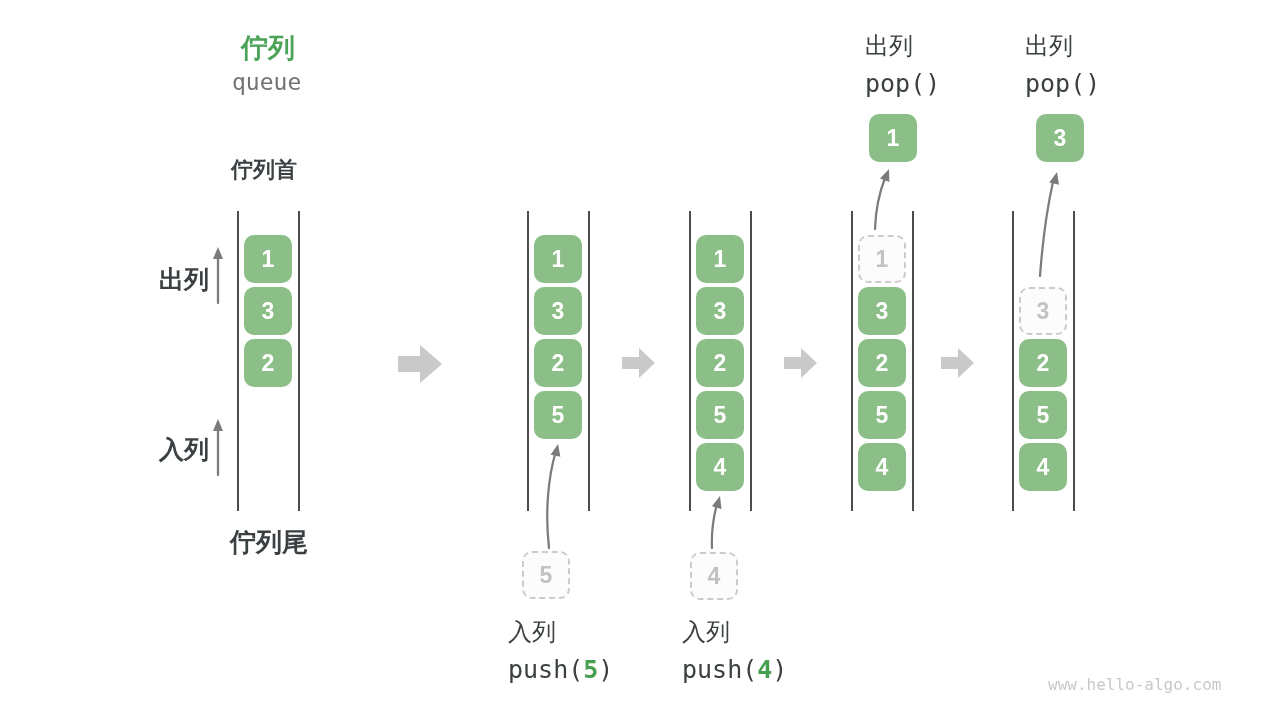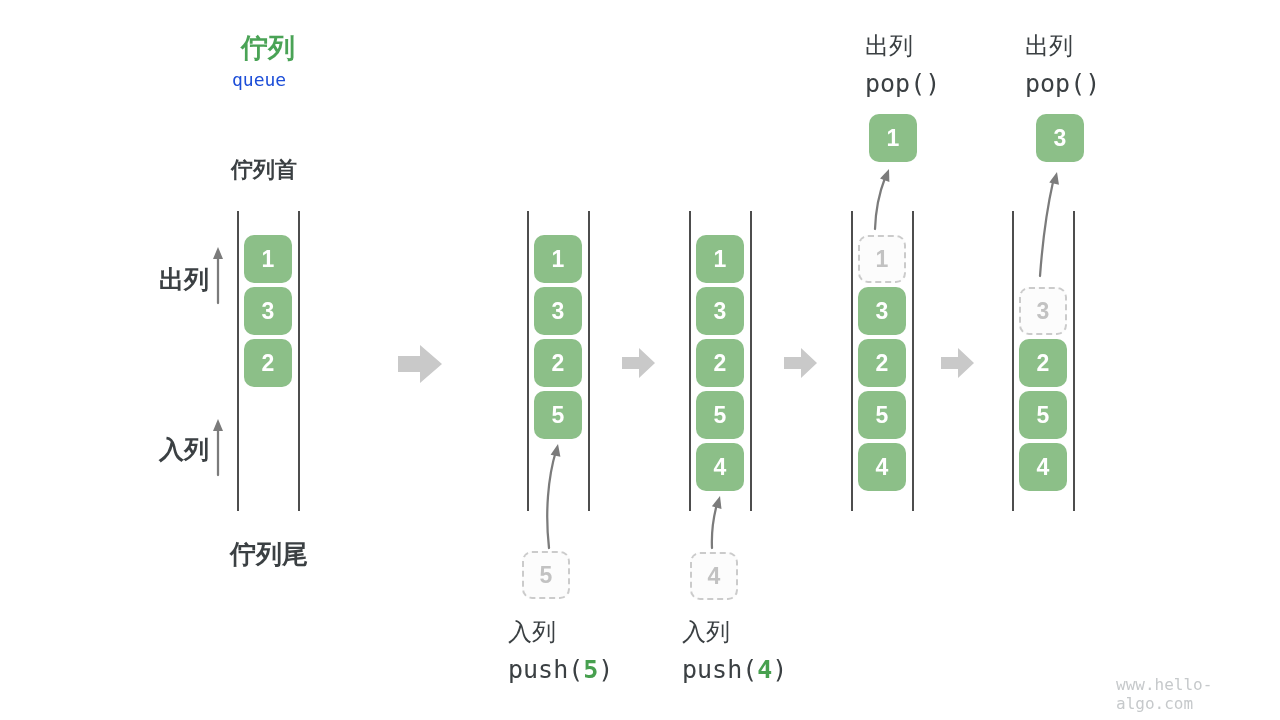--- a/index.html
+++ b/index.html
@@ -5,25 +5,25 @@
   html,body{margin:0;padding:0;background:#ffffff;}
   #stage{
     position:relative;width:1280px;height:720px;background:#ffffff;overflow:hidden;
     font-family:"Liberation Sans",sans-serif;color:#3b4043;
   }
   .abs{position:absolute;}
   .mono{font-family:"DejaVu Sans Mono","Liberation Mono",monospace;}
 
   
   .title-zh{left:241px;top:30px;font-size:27px;font-weight:bold;color:#4aa356;}
-  .title-en{left:232px;top:69px;font-size:18px;color:#1d4ed8;}
+  .title-en{left:232px;top:69px;font-size:23px;color:#737373;}
 
   
   .lbl-front{left:231px;top:155px;font-size:22px;font-weight:bold;}
-  .lbl-rear{left:230px;top:537px;font-size:26px;font-weight:bold;}
+  .lbl-rear{left:230px;top:525px;font-size:26px;font-weight:bold;}
   .lbl-deq{left:159px;top:263px;font-size:25px;font-weight:bold;}
   .lbl-enq{left:159px;top:433px;font-size:25px;font-weight:bold;}
 
   
   .qcol{position:absolute;top:211px;width:63px;height:300px;}
   .wall{position:absolute;top:0;width:2px;height:100%;background:#4d4d4d;}
   .wall.l{left:0;} .wall.r{right:0;}
   .c1{left:237px;} .c2{left:527px;} .c3{left:689px;} .c4{left:851px;} .c5{left:1012px;}
 
   .cell{
@@ -58,21 +58,21 @@
 
   
   .oplabel{position:absolute;line-height:30px;}
   .oplabel .zh{font-size:24px;color:#3b4043;display:block;margin-bottom:8px;}
   .oplabel .code{font-size:25px;color:#3b4043;display:block;text-align:right;}
   .code .arg{color:#47a04f;font-weight:bold;}
   .op-pop1{left:865px;top:31px;} .op-pop2{left:1025px;top:31px;}
   .op-push1{left:508px;top:617px;} .op-push2{left:682px;top:617px;}
 
   
-  .watermark{left:1116px;top:675px;font-size:16px;color:#c6c9cb;}
+  .watermark{left:1048px;top:675px;font-size:16px;color:#c6c9cb;}
 
   svg.overlay{position:absolute;left:0;top:0;pointer-events:none;}
   .thin{stroke:#7b7b7b;stroke-width:2.25;fill:none;stroke-linecap:round;}
   .head{fill:#7b7b7b;stroke:none;}
   .block{fill:#c9c9c9;stroke:none;}
 </style>
 </head>
 <body>
 
 <div id="stage">

